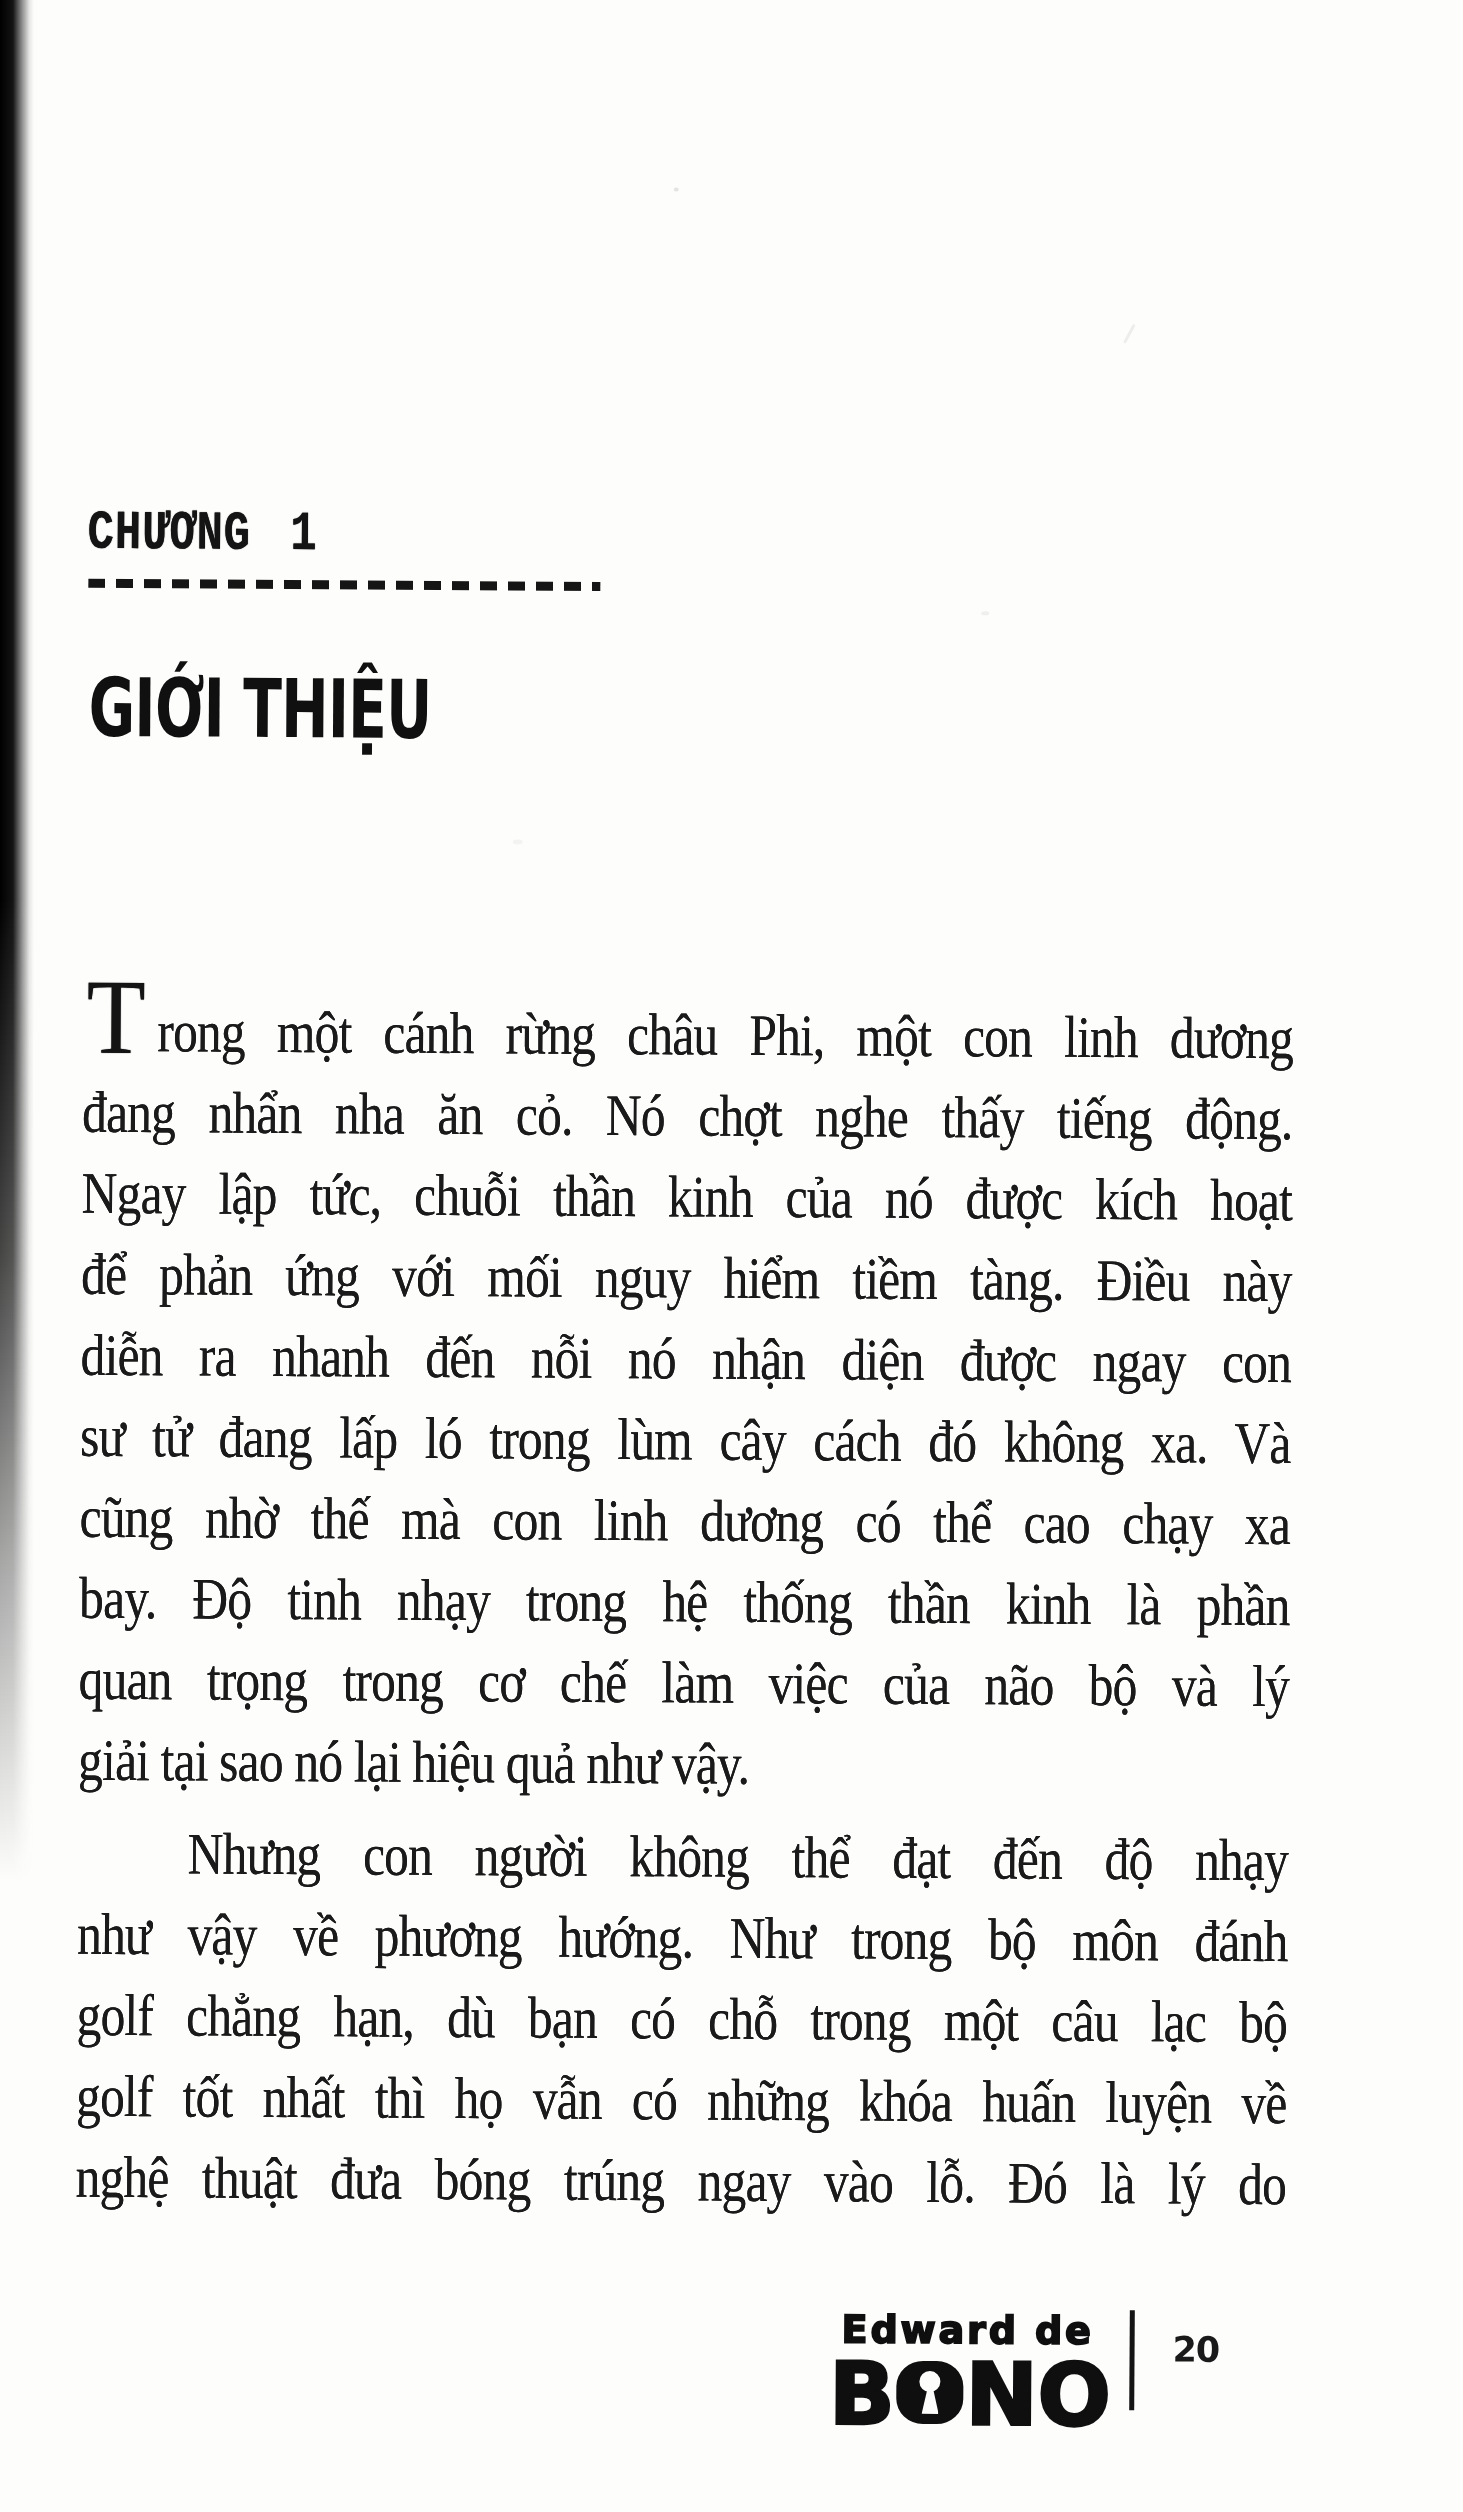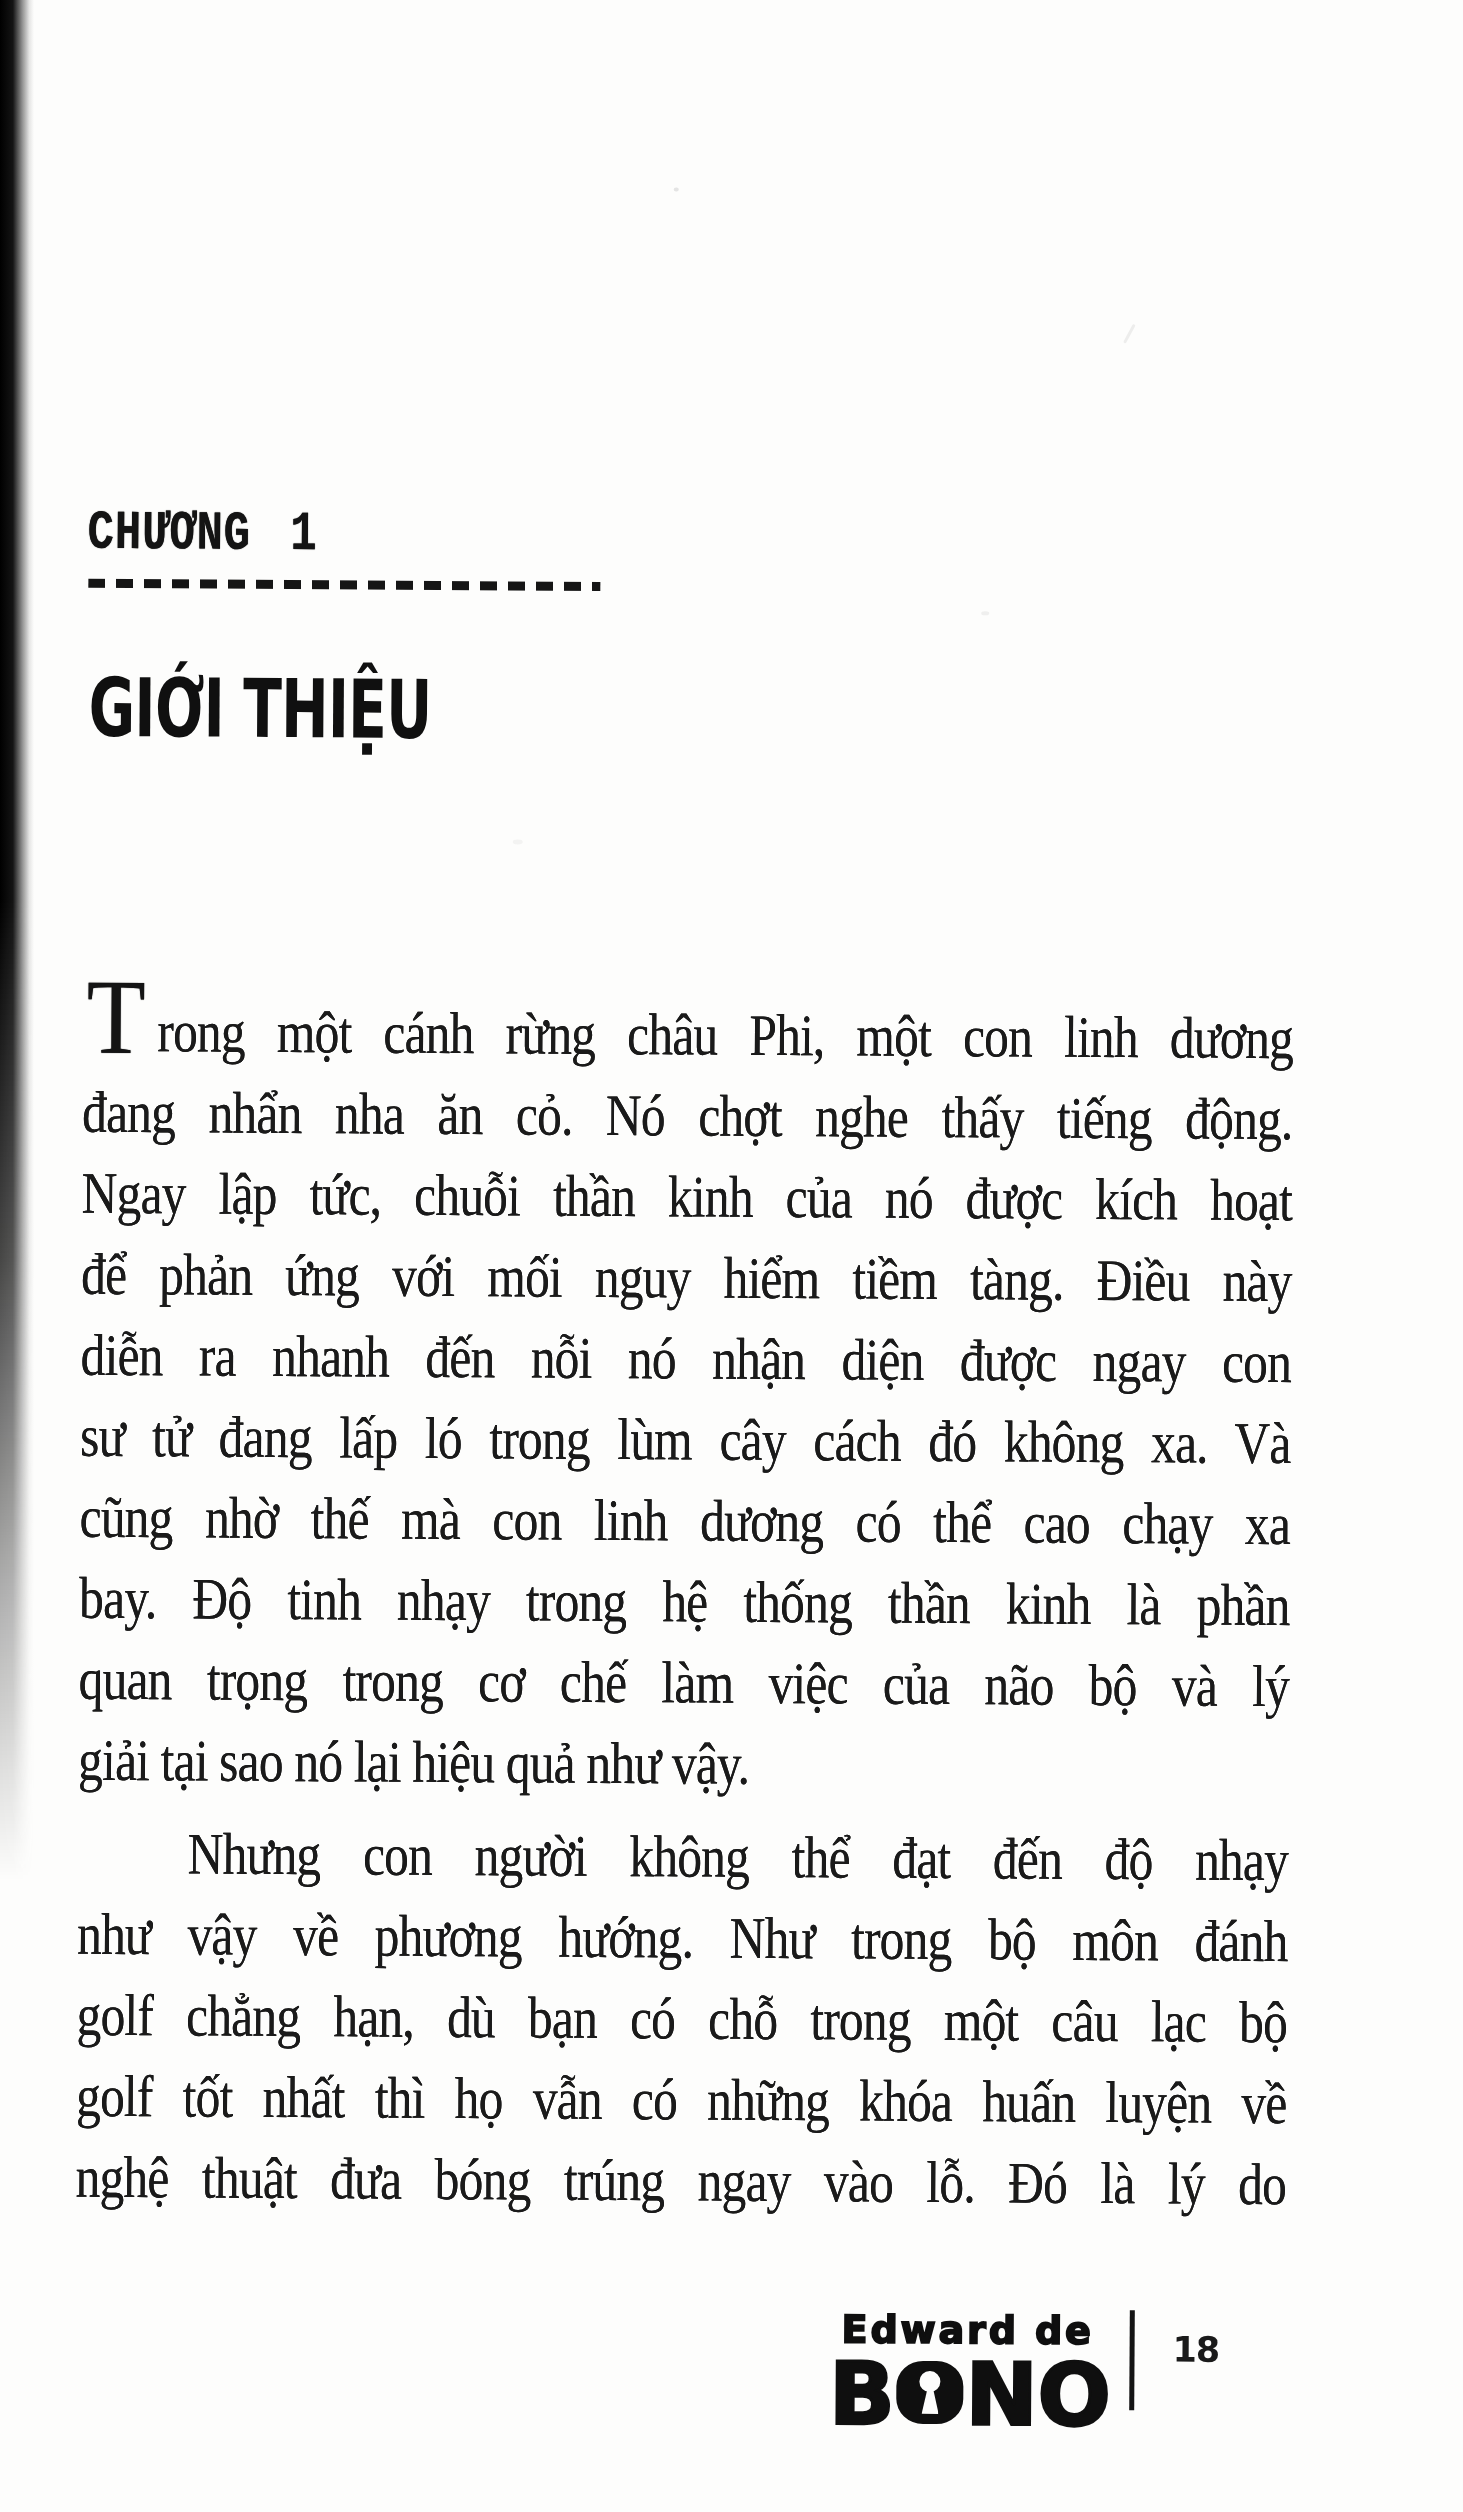--- a/index.html
+++ b/index.html
@@ -138,21 +138,21 @@
       <div class="bodyline">nghệ thuật đưa bóng trúng ngay vào lỗ. Đó là lý do</div>
     </div>
 
     <div class="logo">
       <div class="logo-top">Edward de</div>
       <div class="logo-bottom"><span>B</span><span class="keyhole-o"><span class="keyhole-circle"></span><span class="keyhole-stem"></span></span><span>NO</span></div>
     </div>
 
     <div class="footer-divider"></div>
 
-    <div class="page-number">18</div>
+    <div class="page-number">20</div>
 
     <div class="speck speck-1"></div>
     <div class="speck speck-2"></div>
     <div class="speck speck-3"></div>
     <div class="speck speck-4"></div>
 
   </div>
 </div>
 
 

